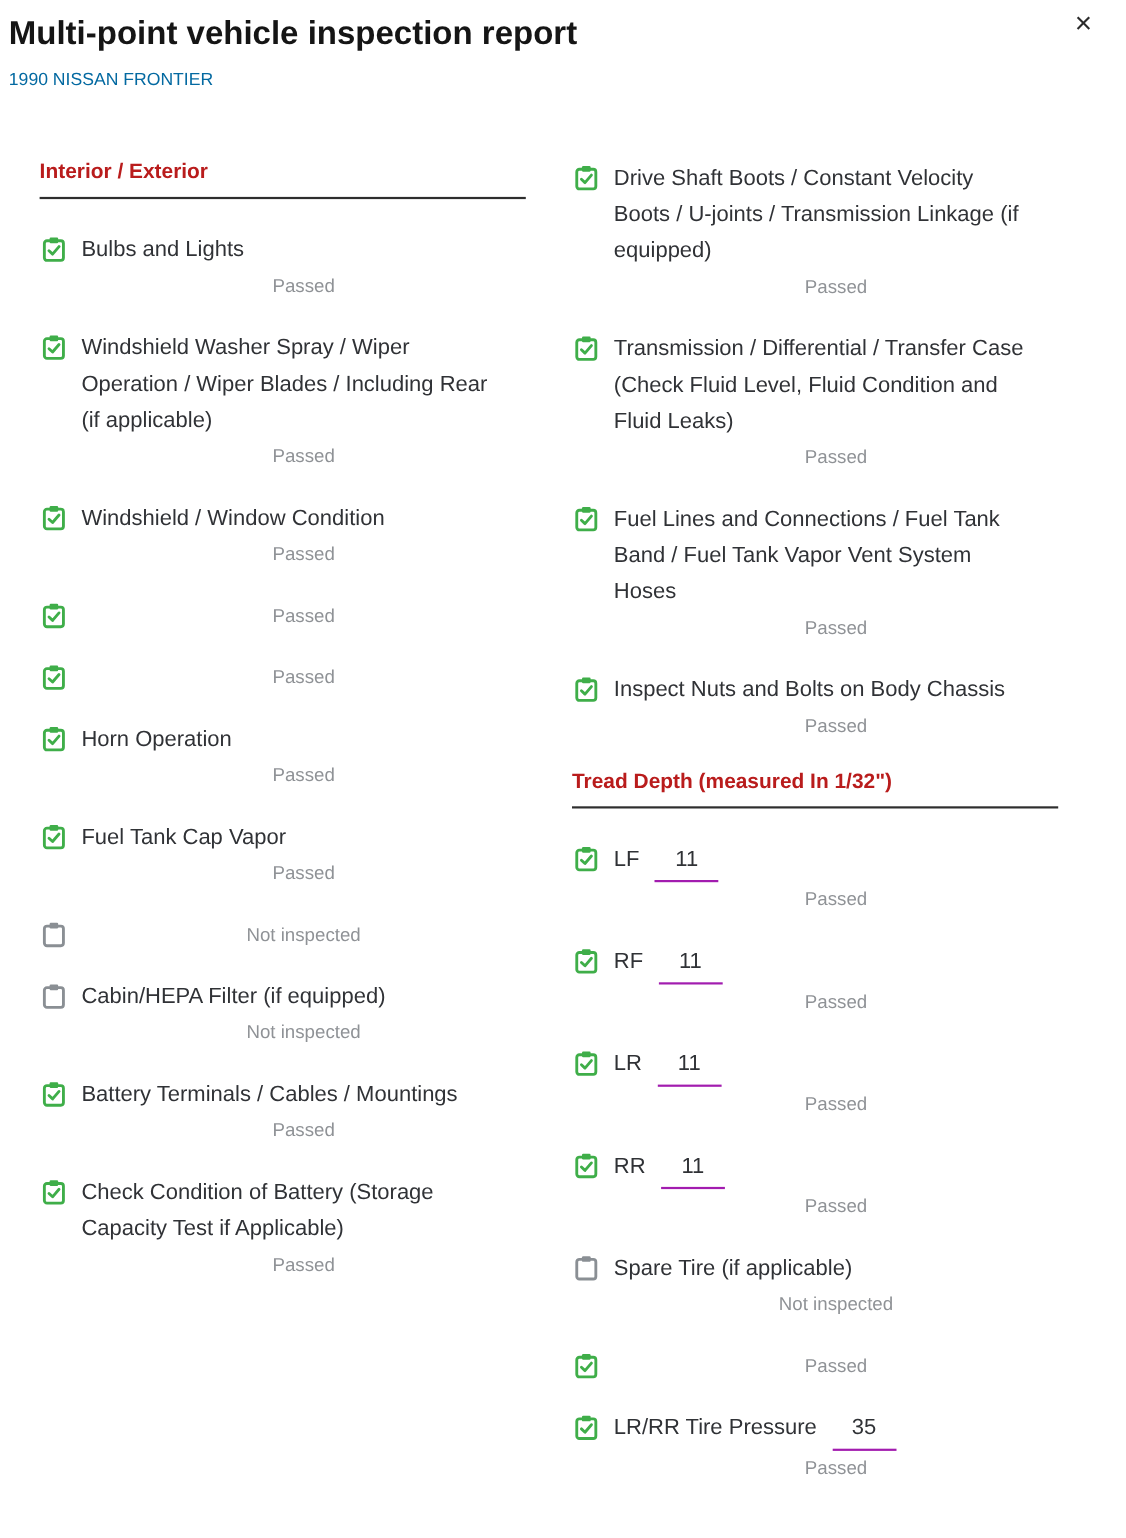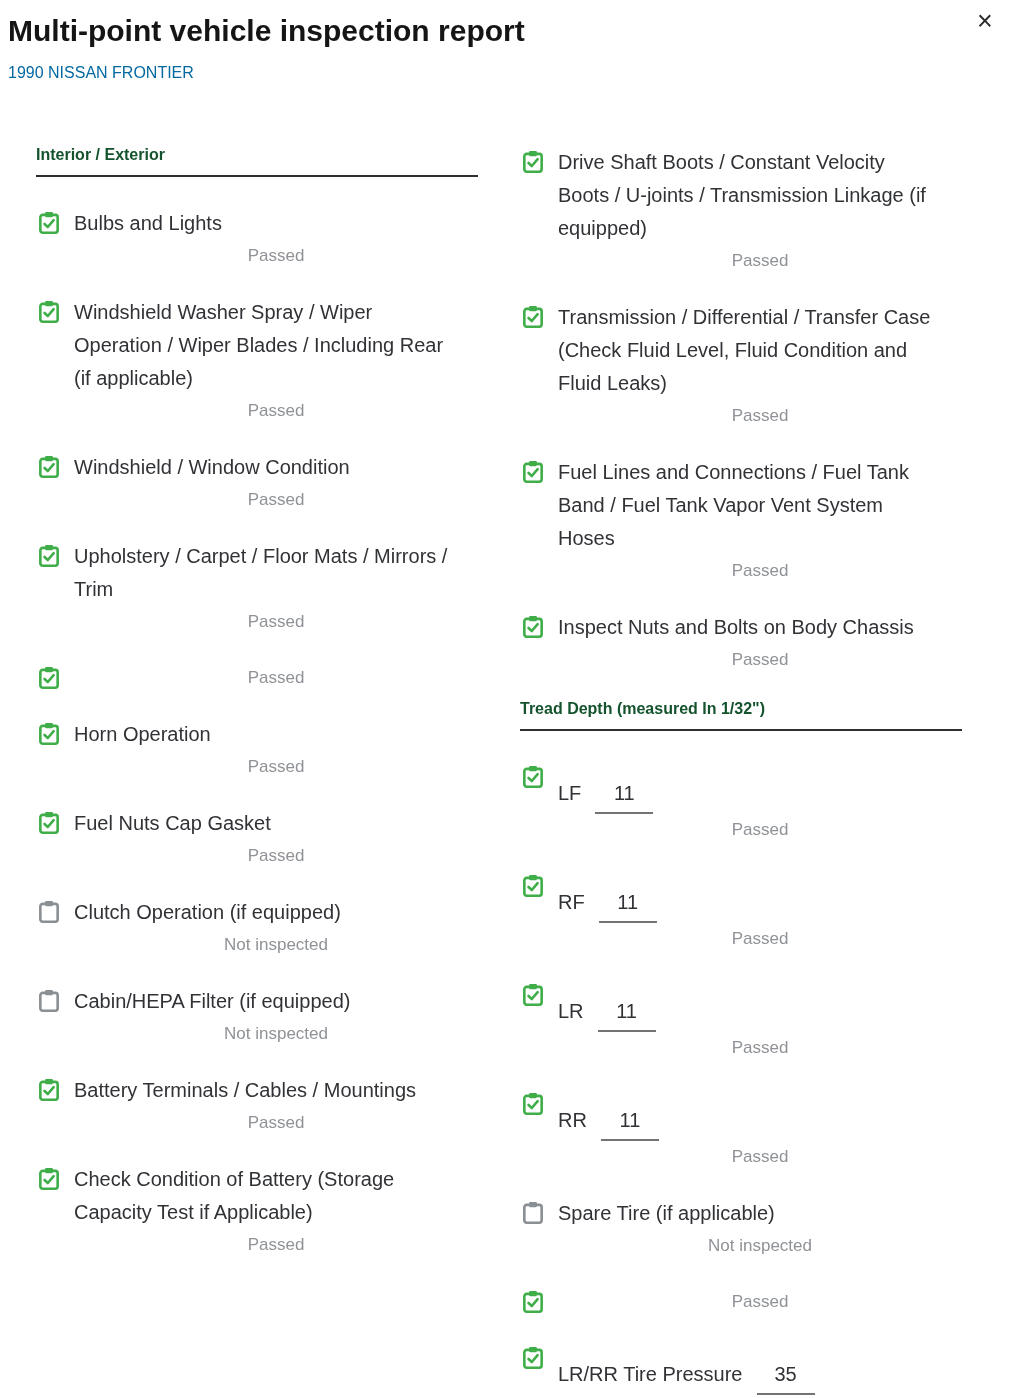--- a/index.html
+++ b/index.html
@@ -37,23 +37,23 @@
     color: #2b2b2b;
     cursor: pointer;
   }
   .columns {
     display: flex;
     gap: 42px;
     margin: 64px 0 0 28px;
   }
   .col { width: 442px; flex: 0 0 442px; }
   .section {
-    font-size: 16px;
+    font-size: 19px;
     font-weight: 700;
-    color: #14532d;
+    color: #b91c1c;
     padding-bottom: 11px;
     border-bottom: 2px solid #2e2e2e;
     margin-bottom: 30px;
   }
   .item + .section { margin-top: 14px; }
   .item {
     display: flex;
     align-items: flex-start;
     gap: 12px;
     margin-bottom: 27px;
@@ -65,25 +65,24 @@
     font-size: 20px;
     line-height: 33px;
     color: #303236;
     max-width: 380px;
   }
   .value {
     display: inline-block;
     min-width: 58px;
     line-height: 33px;
     text-align: center;
-    border-bottom: 2px solid #737373;
+    border-bottom: 2px solid #a21caf;
     margin-left: 14px;
     padding: 0 2px 2px 2px;
     color: #303236;
-    margin-top: 16px;
   }
   .status {
     font-size: 17px;
     line-height: 26px;
     color: #8f9296;
     margin-top: 3px;
     text-align: center;
   }
 </style>
 </head>
@@ -138,21 +137,20 @@
         </div>
         <div class="item">
           <span class="icon">
             <svg viewBox="0 0 24 24" width="26" height="26" aria-hidden="true">
               <rect x="4" y="4.5" width="16" height="16.5" rx="2.2" fill="none" stroke="#3fae49" stroke-width="2.4"></rect>
               <rect x="8.4" y="1.8" width="7.2" height="4.8" rx="1" fill="#3fae49"></rect>
               <path d="M7.9 12.9 L10.9 15.7 L16.3 9.4" fill="none" stroke="#3fae49" stroke-width="2.4" stroke-linecap="round" stroke-linejoin="round"></path>
             </svg>
           </span>
           <div class="body">
-            <div class="label"><span>Upholstery / Carpet / Floor Mats / Mirrors / Trim</span></div>
             <div class="status">Passed</div>
           </div>
         </div>
         <div class="item">
           <span class="icon">
             <svg viewBox="0 0 24 24" width="26" height="26" aria-hidden="true">
               <rect x="4" y="4.5" width="16" height="16.5" rx="2.2" fill="none" stroke="#3fae49" stroke-width="2.4"></rect>
               <rect x="8.4" y="1.8" width="7.2" height="4.8" rx="1" fill="#3fae49"></rect>
               <path d="M7.9 12.9 L10.9 15.7 L16.3 9.4" fill="none" stroke="#3fae49" stroke-width="2.4" stroke-linecap="round" stroke-linejoin="round"></path>
             </svg>
@@ -176,33 +174,32 @@
         </div>
         <div class="item">
           <span class="icon">
             <svg viewBox="0 0 24 24" width="26" height="26" aria-hidden="true">
               <rect x="4" y="4.5" width="16" height="16.5" rx="2.2" fill="none" stroke="#3fae49" stroke-width="2.4"></rect>
               <rect x="8.4" y="1.8" width="7.2" height="4.8" rx="1" fill="#3fae49"></rect>
               <path d="M7.9 12.9 L10.9 15.7 L16.3 9.4" fill="none" stroke="#3fae49" stroke-width="2.4" stroke-linecap="round" stroke-linejoin="round"></path>
             </svg>
           </span>
           <div class="body">
-            <div class="label"><span>Fuel Nuts Cap Gasket</span></div>
+            <div class="label"><span>Fuel Tank Cap Vapor</span></div>
             <div class="status">Passed</div>
           </div>
         </div>
         <div class="item">
           <span class="icon">
             <svg viewBox="0 0 24 24" width="26" height="26" aria-hidden="true">
               <rect x="4" y="4.5" width="16" height="16.5" rx="2.2" fill="none" stroke="#8a8f94" stroke-width="2.4"></rect>
               <rect x="8.4" y="1.8" width="7.2" height="4.8" rx="1" fill="#8a8f94"></rect>
             </svg>
           </span>
           <div class="body">
-            <div class="label"><span>Clutch Operation (if equipped)</span></div>
             <div class="status">Not inspected</div>
           </div>
         </div>
         <div class="item">
           <span class="icon">
             <svg viewBox="0 0 24 24" width="26" height="26" aria-hidden="true">
               <rect x="4" y="4.5" width="16" height="16.5" rx="2.2" fill="none" stroke="#8a8f94" stroke-width="2.4"></rect>
               <rect x="8.4" y="1.8" width="7.2" height="4.8" rx="1" fill="#8a8f94"></rect>
             </svg>
           </span>

